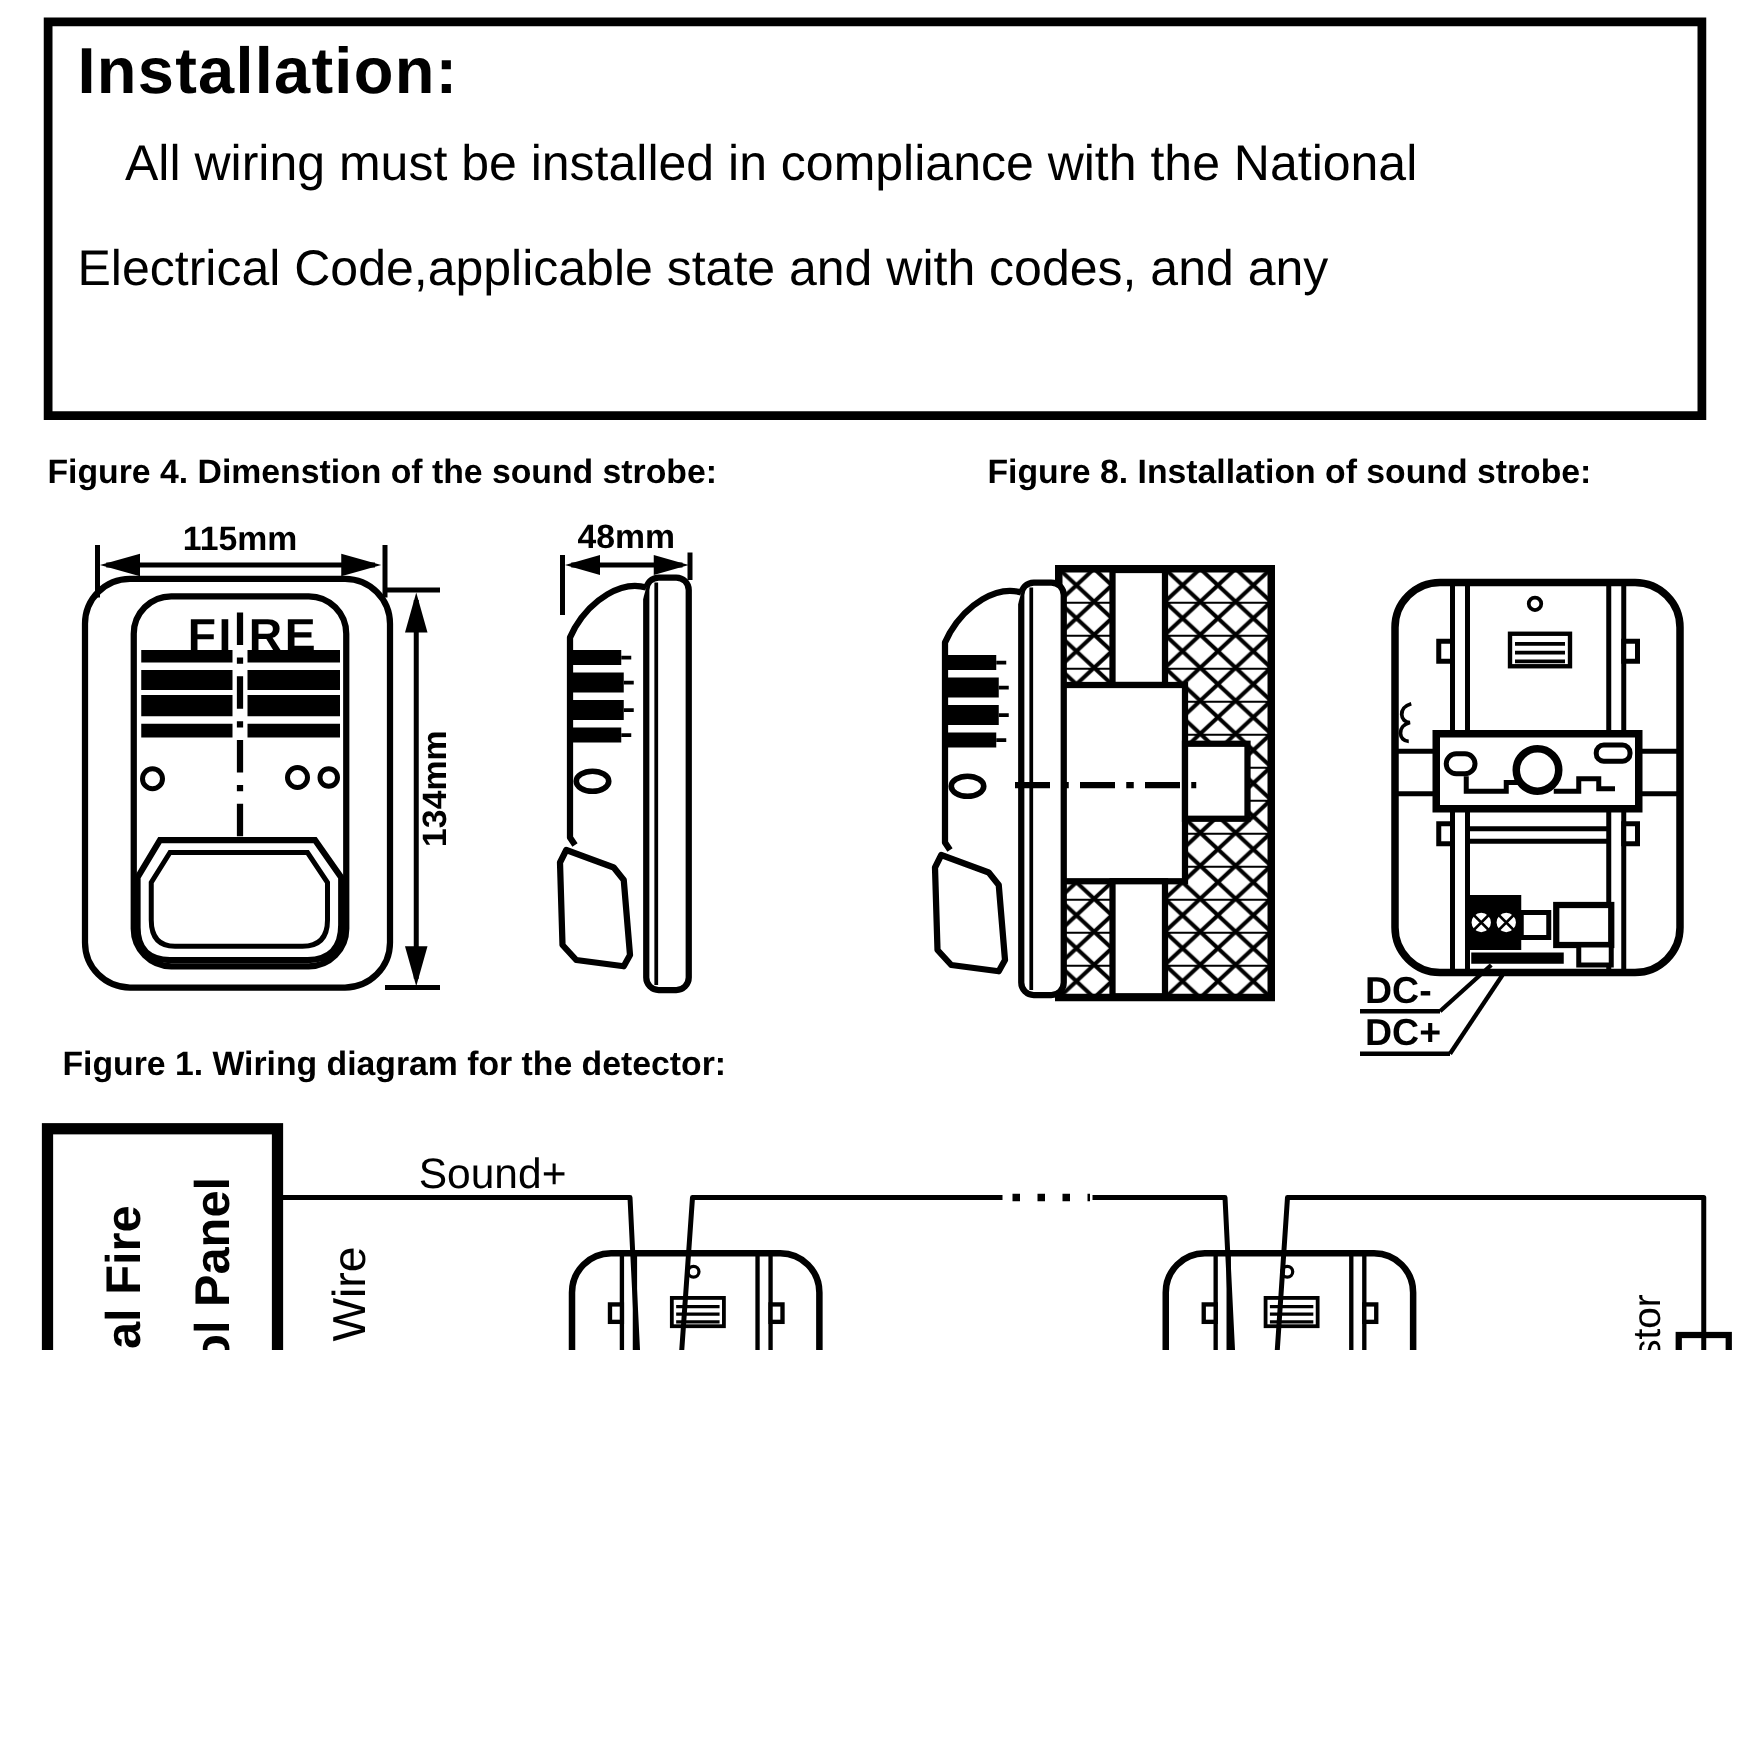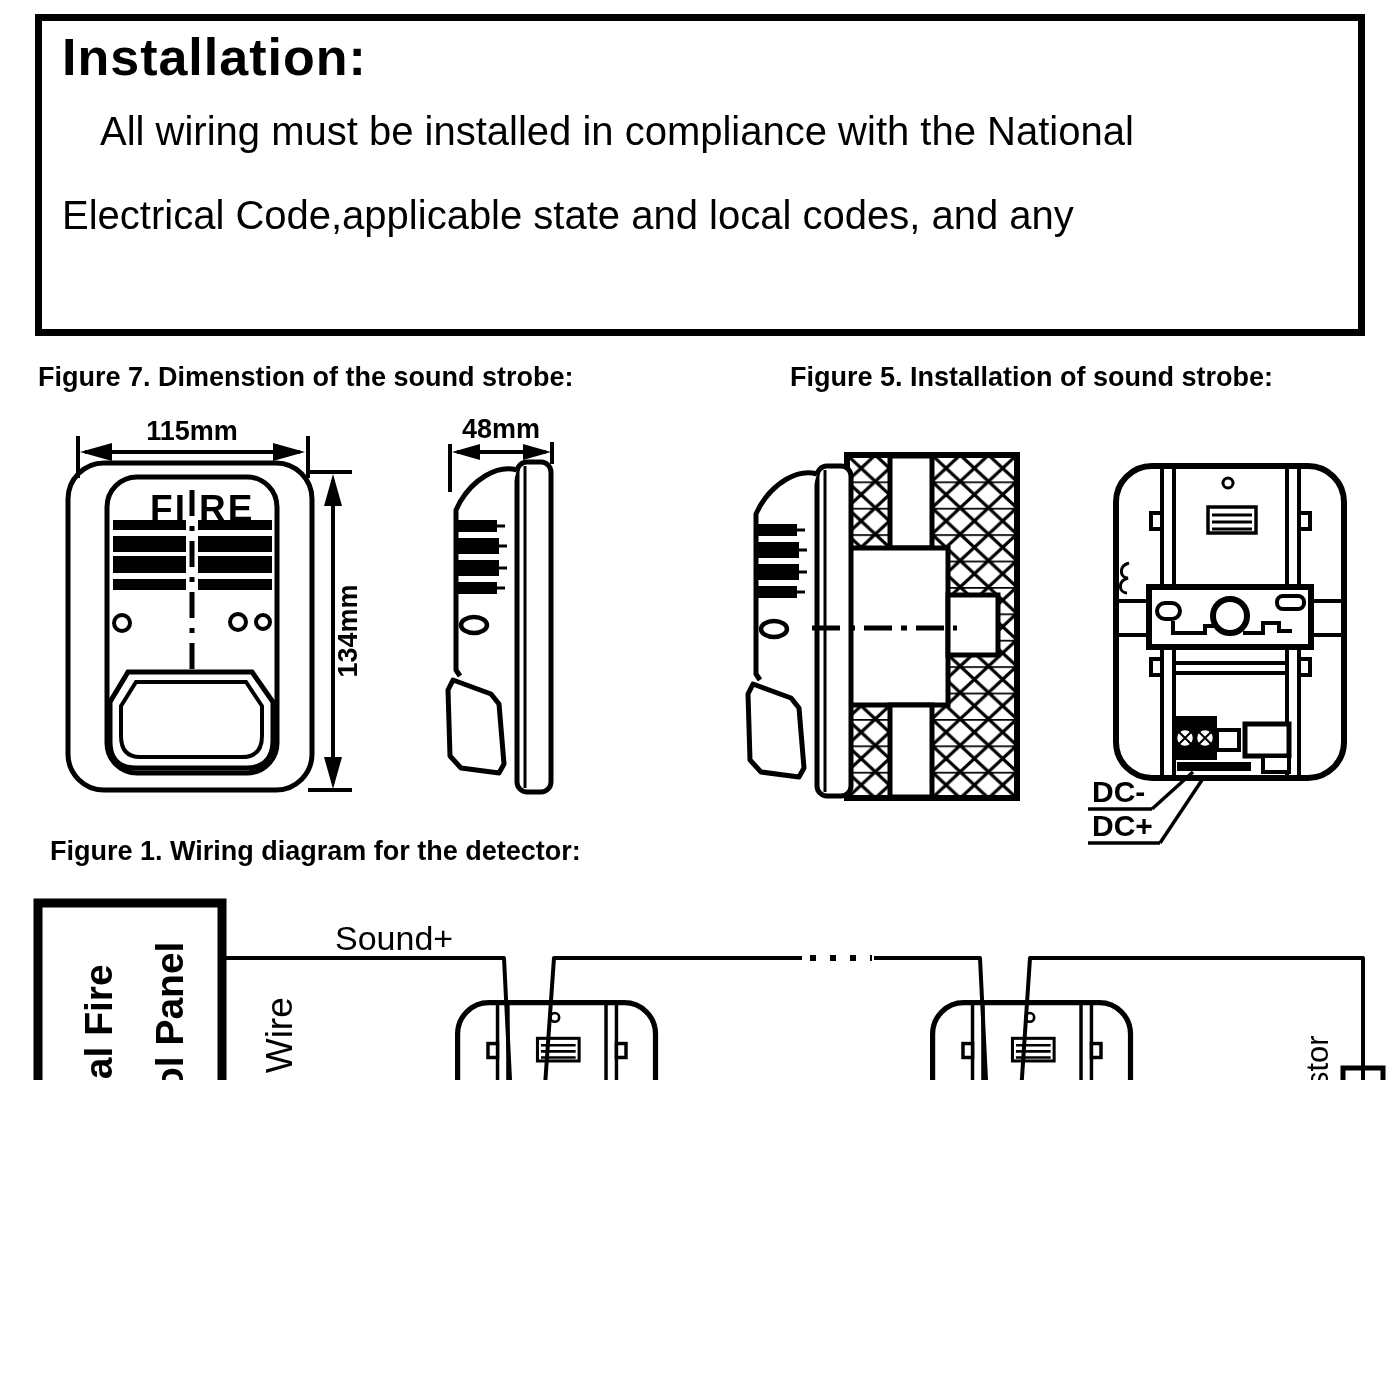--- a/index.html
+++ b/index.html
@@ -22,25 +22,25 @@
   .eol-label{font-size:31px;}
 </style>
 </head>
 <body>
 
 <div class="page">
 
   <div class="abs header-box">
     <div class="header-title">Installation:</div>
     <div class="header-line hl0">All wiring must be installed in compliance with the National</div>
-    <div class="header-line hl1">Electrical Code,applicable state and local codes, and any</div>
+    <div class="header-line hl1">Electrical Code,applicable state and with codes, and any</div>
   </div>
 
-  <div class="abs caption" style="left:38px;top:362px;">Figure 7. Dimenstion of the sound strobe:</div>
-  <div class="abs caption" style="left:790px;top:362px;">Figure 5. Installation of sound strobe:</div>
+  <div class="abs caption" style="left:38px;top:362px;">Figure 4. Dimenstion of the sound strobe:</div>
+  <div class="abs caption" style="left:790px;top:362px;">Figure 8. Installation of sound strobe:</div>
   <div class="abs caption" style="left:50px;top:836px;">Figure 1. Wiring diagram for the detector:</div>
 
   <svg width="1400" height="1400" viewBox="0 0 1400 1400">
     <defs>
 
       <pattern id="wallhatch" width="28.3" height="26.4" patternUnits="userSpaceOnUse" patternTransform="translate(847,455)">
         <path d="M0,0 H28.3 M0,0 L28.3,26.4 M28.3,0 L0,26.4" stroke="#000" stroke-width="3.2" fill="none"></path>
       </pattern>
 
       <g id="bp">

